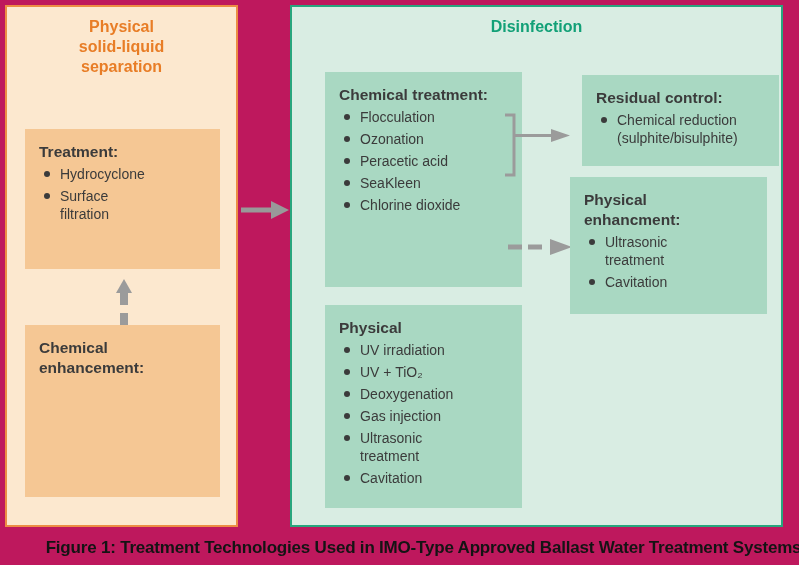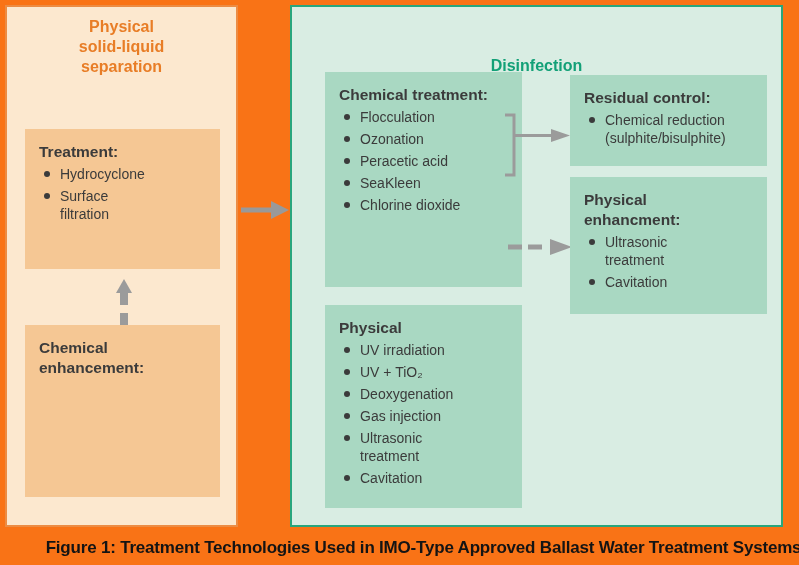--- a/index.html
+++ b/index.html
@@ -1,46 +1,46 @@
 <!DOCTYPE html>
 <html><head>
 <meta charset="utf-8">
 <style>
   html,body{margin:0;padding:0;background:#ffffff;}
   body{font-family:"Liberation Sans","DejaVu Sans",sans-serif;color:#3b3b3b;}
-  .stage{position:relative;width:799px;height:565px;background:#f97316;overflow:hidden;}
+  .stage{position:relative;width:799px;height:565px;background:#be185d;overflow:hidden;}
 
   
   .panel{position:absolute;box-sizing:border-box;border-width:2px;border-style:solid;}
   .panel-left{left:5px;top:5px;width:233px;height:522px;background:#fce8cf;border-color:#ec8c44;}
   .panel-right{left:290px;top:5px;width:493px;height:522px;background:#d9ede3;border-color:#28a67d;}
   .panel-title{position:absolute;left:0;right:0;top:10px;text-align:center;font-weight:bold;
                font-size:16px;line-height:20px;white-space:pre-line;}
   .panel-left .panel-title{color:#e87d26;}
-  .panel-right .panel-title{color:#12a077;margin-top:39px;}
+  .panel-right .panel-title{color:#12a077;}
 
   
   .node{position:absolute;box-sizing:border-box;padding:13px 12px 8px 14px;}
   .node-orange{background:#f5c794;}
   .node-green{background:#a9d8c2;}
   .node-title{font-weight:bold;font-size:15.5px;line-height:20px;white-space:pre-line;margin:0 0 3px 0;}
   .node ul{list-style:none;margin:0;padding:0;}
   .node li{position:relative;padding-left:21px;font-size:14px;line-height:18px;
            margin-bottom:4px;white-space:pre-line;}
   .node li::before{content:"";position:absolute;left:5px;top:6px;width:6px;height:6px;
                    border-radius:50%;background:#3b3b3b;}
 
   
   .box-treatment{left:18px;top:122px;width:195px;height:140px;}
   .box-enhancement{left:18px;top:318px;width:195px;height:172px;}
 
   
   .box-chem{left:33px;top:65px;width:197px;height:215px;}
   .box-physical{left:33px;top:298px;width:197px;height:203px;}
-  .box-residual{left:278px;top:68px;width:197px;height:91px;}
+  .box-residual{left:290px;top:68px;width:197px;height:91px;}
   .box-physenh{left:278px;top:170px;width:197px;height:137px;}
 
   .or-label{position:absolute;left:33px;top:278px;width:197px;text-align:center;
             font-weight:bold;font-size:16px;color:#9aa3a0;margin-top:40px;}
 
   
   .connector{position:absolute;pointer-events:none;}
   .conn-mid{left:241px;top:200px;}                 
   .conn-up{left:104px;top:272px;}                  
   .conn-bracket{left:203px;top:105px;}             

